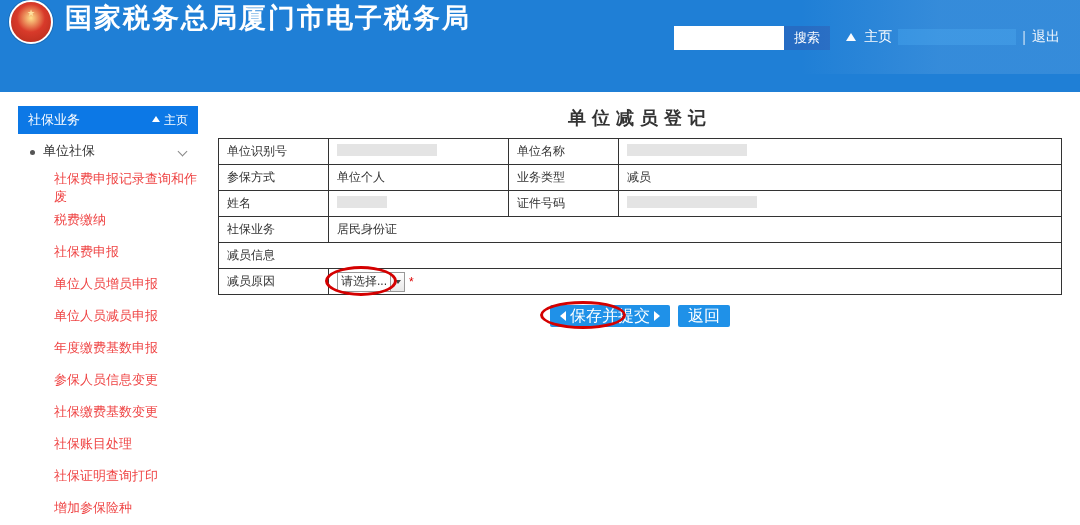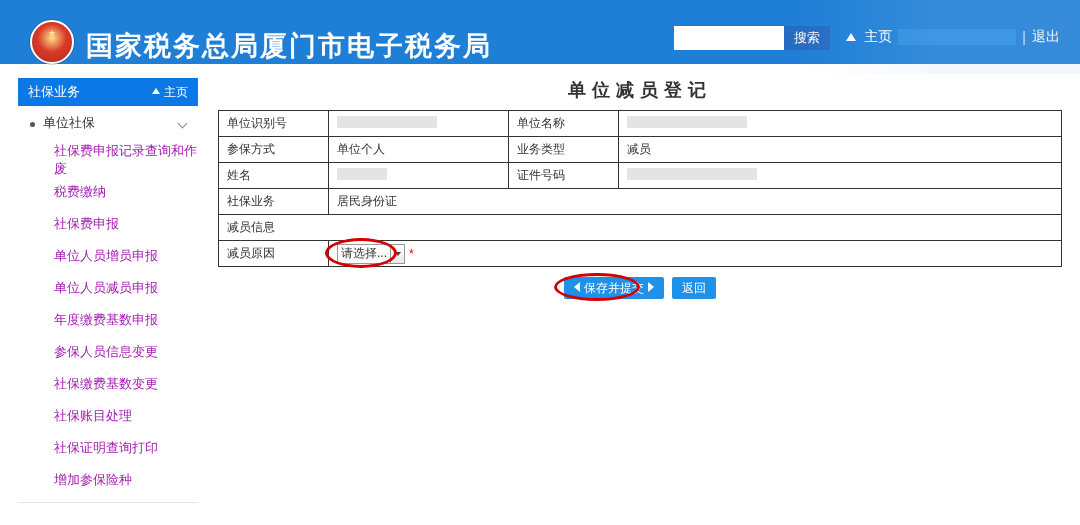--- a/index.html
+++ b/index.html
@@ -1,17 +1,17 @@
 <!DOCTYPE html>
 <html><head>
   <meta charset="utf-8">
   <style>
     * { box-sizing: border-box; margin: 0; padding: 0; }
     body { font-family: "Microsoft YaHei", Arial, sans-serif; font-size: 13px; color: #333; background: #fff; width: 1080px; }
-    .header { background: linear-gradient(to bottom, #1f7fd6, #1f7fd6); height: 64px; position: relative; display: flex; align-items: flex-end; padding-left: 30px; }
+    .header { background: linear-gradient(to bottom, #1f7fd6, #1f7fd6); height: 92px; position: relative; display: flex; align-items: flex-start; padding-left: 9px; }
     .header::after { content: ''; position: absolute; right: 0; top: 0; width: 280px; height: 74px; background: linear-gradient(to right, rgba(255,255,255,0) 0%, rgba(180,210,240,0.15) 50%); pointer-events: none; }
     .emblem { width: 44px; height: 44px; border-radius: 50%; background: radial-gradient(circle at 50% 40%, #ffe08a 0%, #d83a2a 45%, #b02a1a 100%); border: 2px solid #fff; box-shadow: 0 0 0 1px rgba(0,0,0,0.15); position: relative; margin-right: 12px; }
     .emblem::before { content: '★'; position: absolute; top: 6px; left: 50%; transform: translateX(-50%); font-size: 9px; color: #ffe3a0; }
     .brand-title { color: #fff; font-size: 27px; font-weight: bold; letter-spacing: 2px; }
     .search-wrap { position: absolute; right: 250px; top: 26px; display: flex; }
     .search-input { width: 110px; height: 24px; border: none; padding: 0 6px; font-size: 12px; }
     .search-btn { width: 46px; height: 24px; background: #266cc3; color: #fff; border: none; font-size: 13px; cursor: pointer; }
     .top-links { position: absolute; right: 20px; top: 28px; color: #fff; font-size: 14px; display: flex; align-items: center; gap: 6px; }
     .top-links .home-ico { width: 0; height: 0; border-left: 5px solid transparent; border-right: 5px solid transparent; border-bottom: 8px solid #fff; display: inline-block; margin-right: 2px; }
     .top-link { color: #fff; cursor: pointer; }
@@ -20,38 +20,38 @@
     .body-wrap { display: flex; padding: 14px 18px 0 18px; }
     .nav { width: 180px; }
     .nav-head { background: #0c78e6; color: #fff; height: 28px; display: flex; align-items: center; justify-content: space-between; padding: 0 10px; font-size: 13px; }
     .nav-head .home-link { display: flex; align-items: center; gap: 4px; font-size: 12px; cursor: pointer; }
     .nav-head .home-link .hi { width: 0; height: 0; border-left: 4px solid transparent; border-right: 4px solid transparent; border-bottom: 6px solid #fff; position: relative; top: -1px; }
     .nav-group { border-bottom: 1px solid #e6e6e6; }
     .nav-group-head { height: 34px; display: flex; align-items: center; justify-content: space-between; padding: 0 12px; cursor: pointer; }
     .nav-group-head .bullet { width: 5px; height: 5px; border-radius: 50%; background: #555; display: inline-block; margin-right: 8px; }
     .nav-group-head .chev { width: 7px; height: 7px; border-right: 1px solid #888; border-bottom: 1px solid #888; transform: rotate(45deg); }
     .nav-items { padding: 4px 0 6px 0; }
-    .nav-item { height: 32px; display: flex; align-items: center; padding-left: 36px; color: #a21caf; cursor: pointer; }
+    .nav-item { height: 32px; display: flex; align-items: center; padding-left: 36px; color: #ef4444; cursor: pointer; }
     .content { flex: 1; padding-left: 20px; }
     .page-title { text-align: center; font-family: SimSun, serif; font-weight: bold; font-size: 18px; letter-spacing: 6px; margin-bottom: 8px; }
     table.form { width: 100%; border-collapse: collapse; }
     table.form td { border: 1px solid #333; height: 26px; padding: 0 8px; font-size: 12px; vertical-align: middle; }
     table.form td.label { width: 110px; }
     table.form td.val { }
     .grey-blk { display: inline-block; background: #e4e4e4; height: 12px; }
     .section-head td { font-weight: normal; }
     .select-wrap { display: inline-flex; align-items: center; position: relative; }
     .select-box { height: 20px; border: 1px solid #999; background: #fff; display: inline-flex; align-items: center; font-size: 12px; padding: 0 3px; cursor: pointer; }
     .select-arrow { display: inline-flex; align-items: center; justify-content: center; width: 14px; height: 20px; border: 1px solid #999; border-left: none; background: linear-gradient(#fff,#e8e8e8); cursor: pointer; }
     .select-arrow span { width: 0; height: 0; border-left: 3px solid transparent; border-right: 3px solid transparent; border-top: 4px solid #444; }
     .required { color: #d00; margin-left: 4px; }
     .ring { position: absolute; border: 3px solid #d40000; border-radius: 50%; pointer-events: none; }
     .ring-select { width: 72px; height: 30px; left: -12px; top: -6px; }
     .btn-row { text-align: center; margin-top: 10px; display: flex; justify-content: center; gap: 8px; align-items: center; position: relative; }
-    .btn { display: inline-block; background: #1f91e8; color: #fff; font-size: 12px; height: 22px; line-height: 22px; padding: 0 10px; border-radius: 2px; cursor: pointer; }
+    .btn { display: inline-block; background: #1f91e8; color: #fff; font-size: 16px; height: 22px; line-height: 22px; padding: 0 10px; border-radius: 2px; cursor: pointer; }
     .btn-wrap { position: relative; display: inline-block; }
     .ring-btn { width: 86px; height: 28px; left: -10px; top: -4px; }
     .tri-left { width: 0; height: 0; border-top: 5px solid transparent; border-bottom: 5px solid transparent; border-right: 6px solid #fff; display: inline-block; margin-right: 4px; position: relative; top: 0; }
     .tri-right { width: 0; height: 0; border-top: 5px solid transparent; border-bottom: 5px solid transparent; border-left: 6px solid #fff; display: inline-block; margin-left: 4px; position: relative; top: 0; }
   </style>
 </head>
 <body>
 
 <div class="header">
   <div class="emblem"></div>

